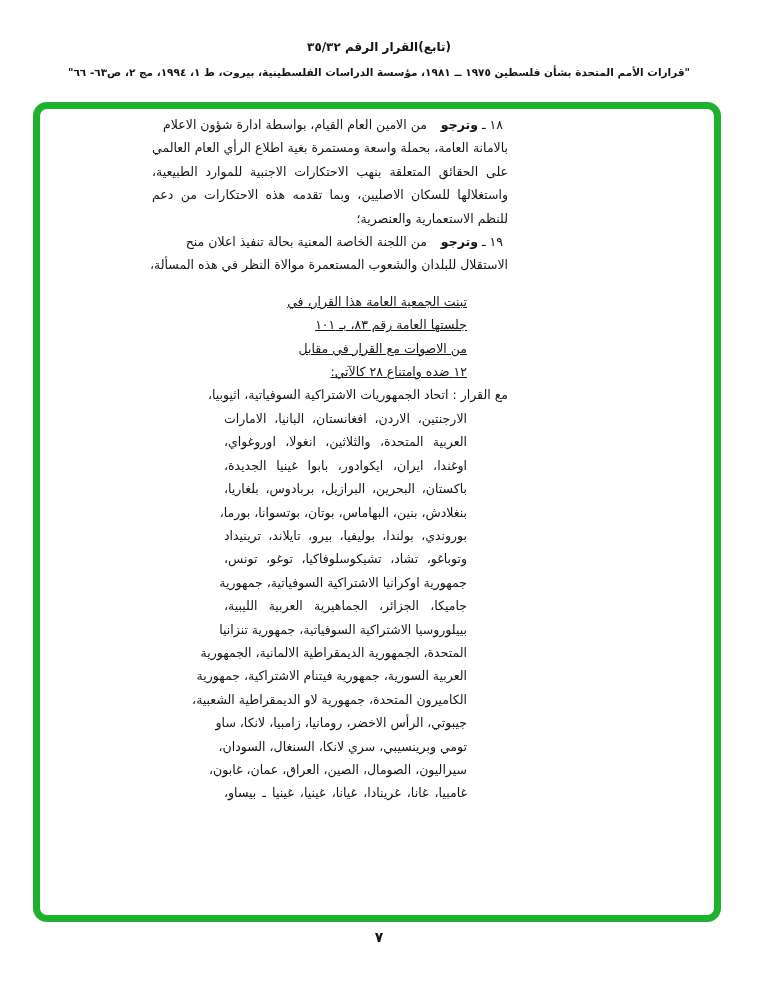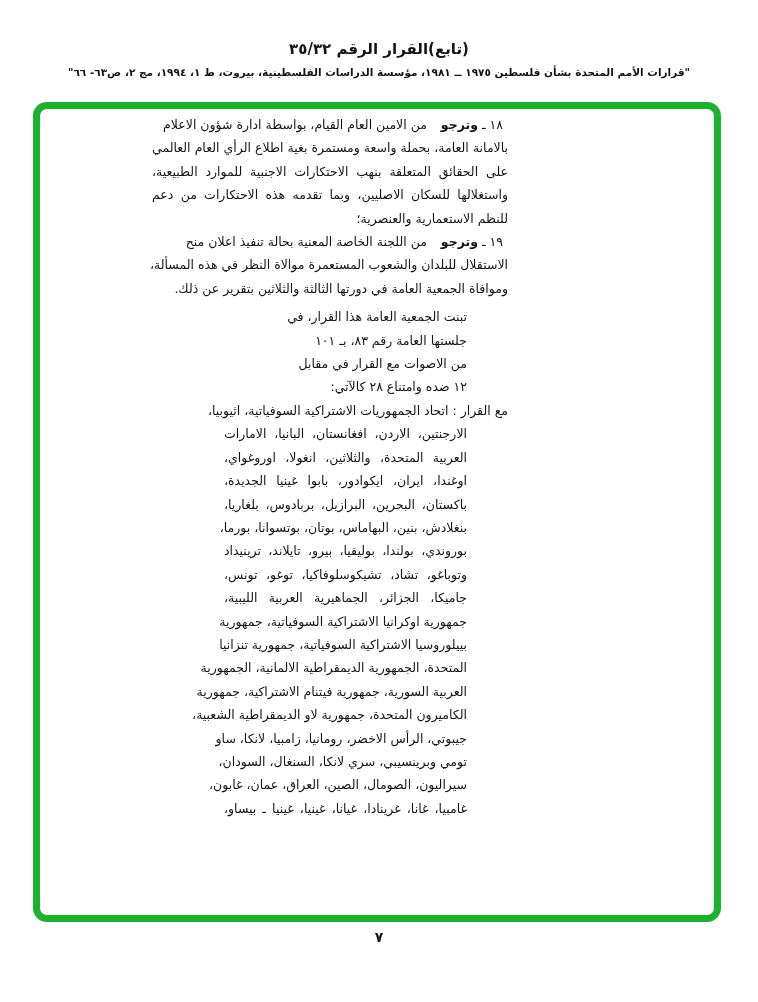--- a/index.html
+++ b/index.html
@@ -2,41 +2,41 @@
 <html lang="ar"><head>
 <meta charset="utf-8">
 <style>
   html,body{margin:0;padding:0;}
   body{
     width:758px;height:1002px;background:#ffffff;position:relative;
     font-family:"DejaVu Sans",sans-serif;color:#141414;overflow:hidden;
   }
   .hdr-title{
     position:absolute;top:40px;left:0;right:0;text-align:center;
-    direction:rtl;font-weight:bold;font-size:15px;letter-spacing:.3px;
+    direction:rtl;font-weight:bold;font-size:12px;letter-spacing:.3px;
   }
   .hdr-src{
     position:absolute;top:66px;left:0;right:0;text-align:center;
     direction:rtl;font-weight:bold;font-size:10.5px;
   }
   .frame{
     position:absolute;left:33px;top:102px;width:688px;height:820px;
     box-sizing:border-box;border:7px solid #1cb22e;border-radius:14px;
     background:transparent;
   }
   .content{
     position:absolute;left:152px;top:113px;width:356px;
     direction:rtl;font-size:12.5px;line-height:23.4px;
   }
   .t-line{text-align:right;white-space:nowrap;}
   .t-line.just{text-align-last:justify;}
   .p1{padding-right:5px;}
   .kw{font-weight:bold;margin-left:10px;}
   .narrow{padding-right:41px;padding-left:72px;}
-  .adoption{margin-top:5px;}
+  .adoption{margin-top:13px;text-decoration:underline;}
   .vote-first{margin-right:-41px;}
   .pagenum{
     position:absolute;top:929px;left:0;right:0;text-align:center;
     font-size:14px;font-weight:bold;
   }
 </style>
 </head>
 <body>
 
 <div class="hdr-title">(تابع)القرار الرقم  ٣٥/٣٢</div>
@@ -50,41 +50,40 @@
     <div class="t-line p1"><span>١٨ ـ </span><span class="kw">وترجو</span><span> من الامين العام القيام، بواسطة ادارة شؤون الاعلام</span></div>
     <div class="t-line just">بالامانة العامة، بحملة واسعة ومستمرة بغية اطلاع الرأي العام العالمي</div>
     <div class="t-line just">على الحقائق المتعلقة بنهب الاحتكارات الاجنبية للموارد الطبيعية،</div>
     <div class="t-line just">واستغلالها للسكان الاصليين، وبما تقدمه هذه الاحتكارات من دعم</div>
     <div class="t-line">للنظم الاستعمارية والعنصرية؛</div>
   </div>
 
   <div>
     <div class="t-line p1"><span>١٩ ـ </span><span class="kw">وترجو</span><span> من اللجنة الخاصة المعنية بحالة تنفيذ اعلان منح</span></div>
     <div class="t-line just">الاستقلال للبلدان والشعوب المستعمرة موالاة النظر في هذه المسألة،</div>
-    <div class="t-line">وموافاة الجمعية العامة في دورتها الثالثة والثلاثين بتقرير عن ذلك.</div>
   </div>
 
   <div class="narrow adoption">
     <div class="t-line">تبنت الجمعية العامة هذا القرار، في</div>
     <div class="t-line">جلستها العامة رقم ٨٣، بـ ١٠١</div>
     <div class="t-line">من الاصوات مع القرار في مقابل</div>
     <div class="t-line">١٢ ضده وامتناع ٢٨ كالآتي:</div>
   </div>
 
   <div class="narrow">
     <div class="t-line just vote-first"><span>مع القرار</span><span> :  </span><span>اتحاد الجمهوريات الاشتراكية السوفياتية، اثيوبيا،</span></div>
     <div class="t-line just">الارجنتين، الاردن، افغانستان، البانيا، الامارات</div>
     <div class="t-line just">العربية المتحدة، والثلاثين، انغولا، اوروغواي،</div>
     <div class="t-line just">اوغندا، ايران، ايكوادور، بابوا غينيا الجديدة،</div>
     <div class="t-line just">باكستان، البحرين، البرازيل، بربادوس، بلغاريا،</div>
     <div class="t-line just">بنغلادش، بنين، البهاماس، بوتان، بوتسوانا، بورما،</div>
     <div class="t-line just">بوروندي، بولندا، بوليفيا، بيرو، تايلاند، ترينيداد</div>
     <div class="t-line just">وتوباغو، تشاد، تشيكوسلوفاكيا، توغو، تونس،</div>
+    <div class="t-line just">جمهورية اوكرانيا الاشتراكية السوفياتية، جمهورية</div>
     <div class="t-line just">جاميكا، الجزائر، الجماهيرية العربية الليبية،</div>
-    <div class="t-line just">جمهورية اوكرانيا الاشتراكية السوفياتية، جمهورية</div>
     <div class="t-line just">بييلوروسيا الاشتراكية السوفياتية، جمهورية تنزانيا</div>
     <div class="t-line just">المتحدة، الجمهورية الديمقراطية الالمانية، الجمهورية</div>
     <div class="t-line just">العربية السورية، جمهورية فيتنام الاشتراكية، جمهورية</div>
     <div class="t-line just">الكاميرون المتحدة، جمهورية لاو الديمقراطية الشعبية،</div>
     <div class="t-line just">جيبوتي، الرأس الاخضر، رومانيا، زامبيا، لانكا، ساو</div>
     <div class="t-line just">تومي وبرينسيبي، سري لانكا، السنغال، السودان،</div>
     <div class="t-line just">سيراليون، الصومال، الصين، العراق، عمان، غابون،</div>
     <div class="t-line just">غامبيا، غانا، غرينادا، غيانا، غينيا، غينيا ـ بيساو،</div>
   </div>
 

